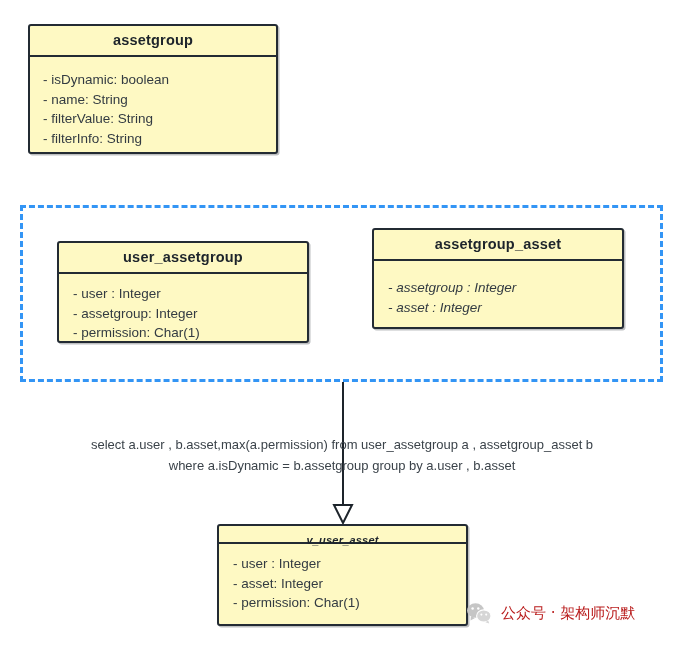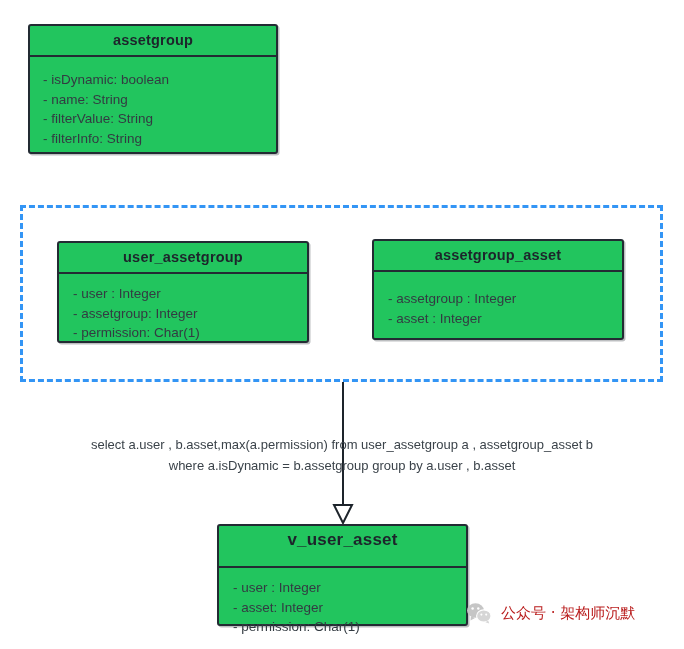--- a/index.html
+++ b/index.html
@@ -16,21 +16,21 @@
   #canvas {
     position: relative;
     width: 684px;
     height: 649px;
   }
 
   
   .uml-box {
     position: absolute;
     box-sizing: border-box;
-    background: #22c55e;
+    background: #fef9c3;
     border: 2px solid #232b33;
     border-radius: 3px;
     box-shadow: 1.5px 1.5px 0 rgba(35,43,51,0.30);
   }
   .uml-title {
     box-sizing: border-box;
     width: 100%;
     text-align: center;
     font-weight: bold;
     color: #1d242b;
@@ -60,34 +60,34 @@
     left: 57px; top: 241px; width: 252px; height: 102px;
   }
   #box-user-assetgroup .uml-title {
     height: 31px; line-height: 29px; font-size: 14.5px;
   }
   #box-user-assetgroup .uml-attrs {
     padding: 10px 0 0 14px; font-size: 13.5px; line-height: 19.5px;
   }
 
   #box-assetgroup-asset {
-    left: 372px; top: 239px; width: 252px; height: 101px;
+    left: 372px; top: 228px; width: 252px; height: 101px;
   }
   #box-assetgroup-asset .uml-title {
     height: 31px; line-height: 29px; font-size: 14.5px;
   }
   #box-assetgroup-asset .uml-attrs {
-    padding: 17px 5px 0 14px; font-size: 13.5px; line-height: 19.5px;
+    padding: 17px 5px 0 14px; font-size: 13.5px; line-height: 19.5px; font-style: italic;
   }
 
   #box-v-user-asset {
     left: 217px; top: 524px; width: 251px; height: 102px;
   }
   #box-v-user-asset .uml-title {
-    height: 42px; line-height: 28px; font-size: 17px;
+    height: 18px; line-height: 28px; font-size: 11px; font-style: italic;
   }
   #box-v-user-asset .uml-attrs {
     padding: 10px 0 0 14px; font-size: 13.5px; line-height: 19.5px;
   }
 
   
   #group-frame {
     position: absolute;
     left: 20px; top: 205px;
     width: 643px; height: 177px;

